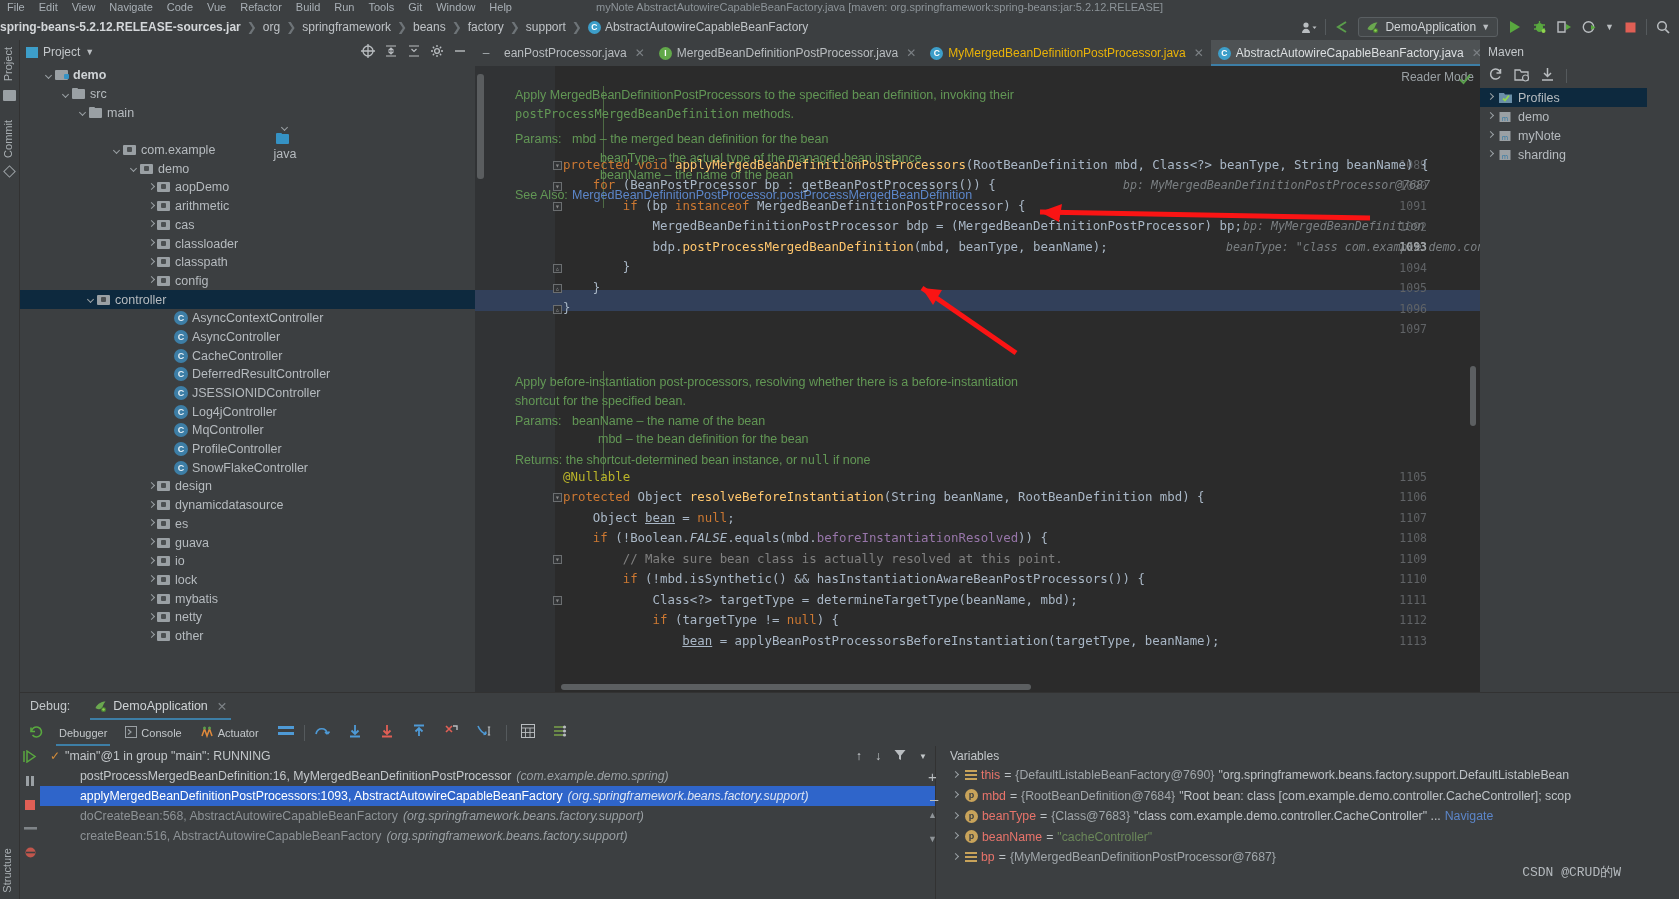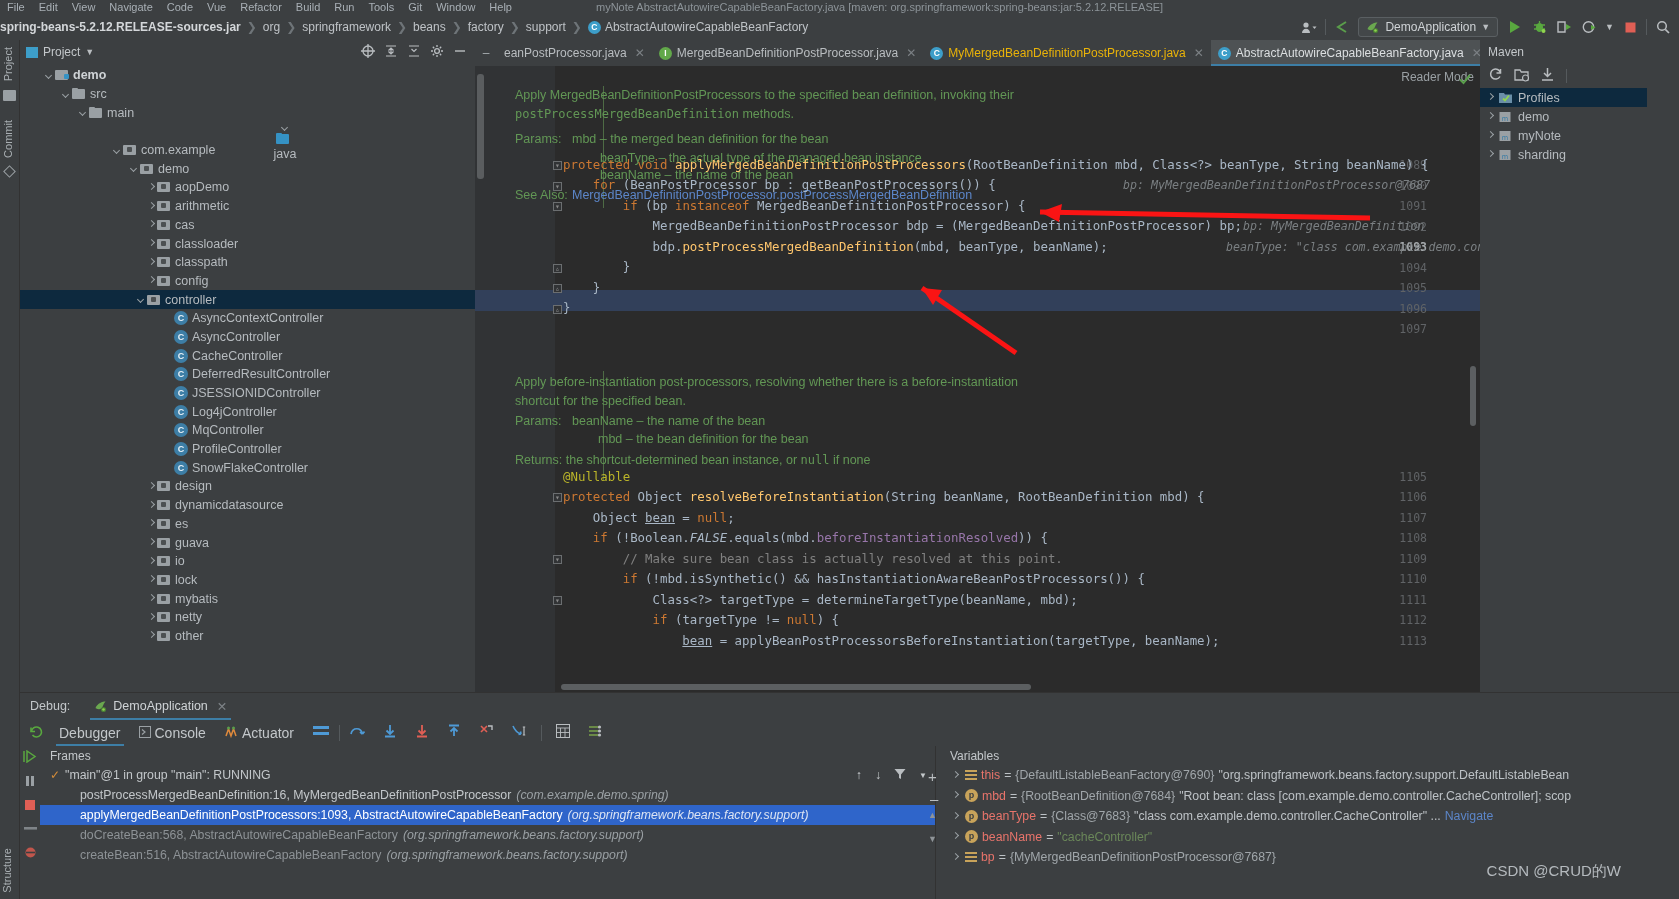--- a/index.html
+++ b/index.html
@@ -127,21 +127,21 @@
   .mvnico { width:13px; height:12px; flex:0 0 13px; position:relative; margin-right:3px; }
 
   
   .debugpanel { position:absolute; left:20px; top:692px; width:1659px; height:207px; background:#3c3f41; }
   .debughdr { height:27px; display:flex; align-items:center; padding-left:6px; gap:6px;
               border-top:1px solid #323232; background:#3c3f41; }
   .dtab { height:27px; display:flex; align-items:center; gap:5px; font-size:12.5px; color:#cfd3d6;
           position:relative; padding:0 4px; }
   .dtab.active::after { content:""; position:absolute; left:0; right:0; bottom:0; height:2px; background:#3d7ea6; }
   .dtoolbar { height:27px; display:flex; align-items:center; gap:0px; padding-left:2px; }
-  .dt-item { display:flex; align-items:center; gap:4px; font-size:14px; color:#c3c7ca; padding:0 9px; height:27px;
+  .dt-item { display:flex; align-items:center; gap:4px; font-size:11px; color:#c3c7ca; padding:0 9px; height:27px;
              position:relative; }
   .dt-item.active::after { content:""; position:absolute; left:6px; right:6px; bottom:0; height:2px; background:#3d7ea6; }
 
   .dbody { position:absolute; left:0; top:54px; width:1659px; height:153px; display:flex; }
   .dleft { width:20px; height:153px; background:#3c3f41; display:flex; flex-direction:column;
            align-items:center; padding-top:4px; gap:9px; }
   .frames { width:895px; background:#3c3f41; position:relative; }
   .fhdr { height:19px; font-size:12px; color:#c3c7ca; display:flex; align-items:center; padding-left:10px; }
   .frow { height:20px; display:flex; align-items:center; font-size:12.3px; color:#c3c7ca; padding-left:10px;
           white-space:nowrap; gap:5px; }
@@ -159,22 +159,22 @@
   .vref  { color:#a0a6aa; }
   .vstr  { color:#6a8759; }
   .vnav  { color:#5c86c9; }
   .pico { width:13px; height:13px; flex:0 0 13px; border-radius:50%; background:#c8a35a; color:#3c3f41;
           font-size:9px; font-weight:bold; line-height:13px; text-align:center; }
   .lico { width:12px; height:12px; flex:0 0 12px; position:relative; }
   .lico::before { content:""; position:absolute; left:0; top:1px; width:12px; height:2px; background:#c8a35a; }
   .lico::after { content:""; position:absolute; left:0; top:5px; width:12px; height:2px; background:#c8a35a;
                  box-shadow:0 4px 0 #c8a35a; }
 
-  .watermark { position:absolute; right:58px; bottom:18px; font-size:15px; color:#b5babe;
-               font-family:Liberation Sans, sans-serif;text-align:center; }
+  .watermark { position:absolute; right:58px; bottom:18px; font-size:13px; color:#b5babe;
+               font-family:Liberation Mono, monospace;text-align:center; }
 
   
   .structlbl { position:absolute; left:1px; bottom:6px; writing-mode:vertical-rl; transform:rotate(180deg);
                font-size:11px; color:#a9afb3; }
 
   
   .arrows { position:absolute; left:0; top:0; width:1679px; height:899px; pointer-events:none; }
 </style>
 </head>
 <body>
@@ -382,21 +382,21 @@
         <div class="trow" style="padding-left: 126px;">
           <span class="arrow r"></span>
           <span class="fico pkg"></span>
           <span>classpath</span>
         </div>
         <div class="trow" style="padding-left: 126px;">
           <span class="arrow r"></span>
           <span class="fico pkg"></span>
           <span>config</span>
         </div>
-        <div class="trow sel" style="padding-left: 116px;">
+        <div class="trow sel" style="padding-left: 66px;">
           <span class="arrow d"></span>
           <span class="fico pkg"></span>
           <span>controller</span>
         </div>
         <div class="trow" style="padding-left: 143px;">
           <span class="arrow "></span>
           <span class="cico">C</span>
           <span>AsyncContextController</span>
         </div>
         <div class="trow" style="padding-left: 143px;">
@@ -795,21 +795,20 @@
         </span>
         <span>
           <svg width="13" height="13" viewBox="0 0 13 13">
               <circle cx="6.5" cy="6.5" r="5" fill="#c0564c"></circle>
               <path d="M2 6.5 L11 6.5" stroke="#3c3f41" stroke-width="1.6"></path>
             </svg>
         </span>
       </div>
 
       <div class="frames">
-        <div class="fhdr">Frames</div>
         <div class="frow">
           <span style="color:#d18b3a;font-size:12px">✓</span>
           <span>"main"@1 in group "main": RUNNING</span>
           <span class="fctrl">
             <span>↑</span>
             <span>↓</span>
             <span>
               <svg width="12" height="12" viewBox="0 0 12 12">
                   <path d="M0.5 1h11L7 6.5v4.5L5 10V6.5z" fill="#b9bdc0"></path>
                 </svg>

